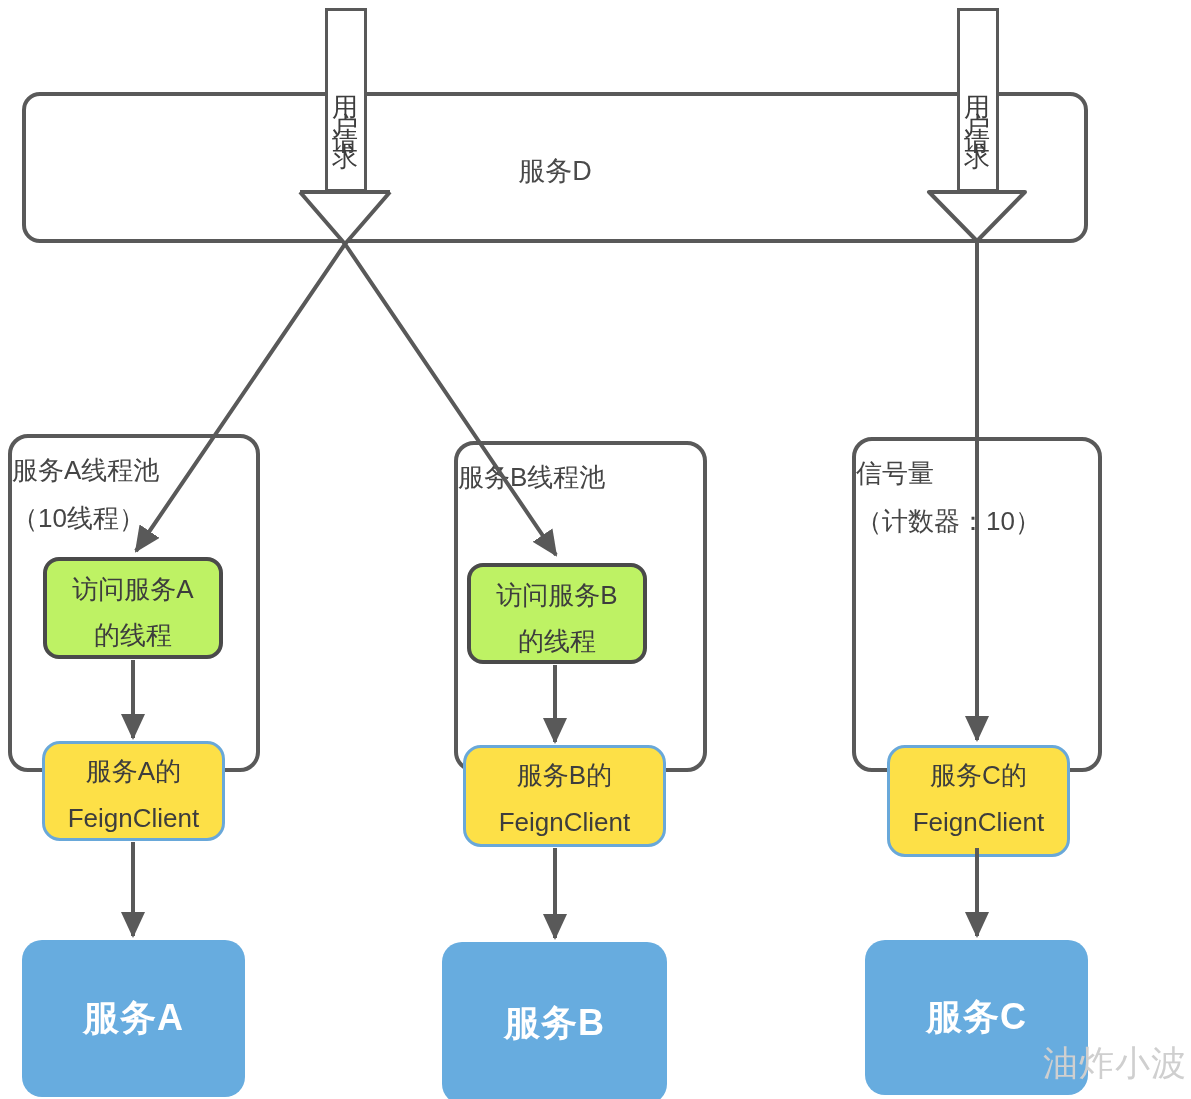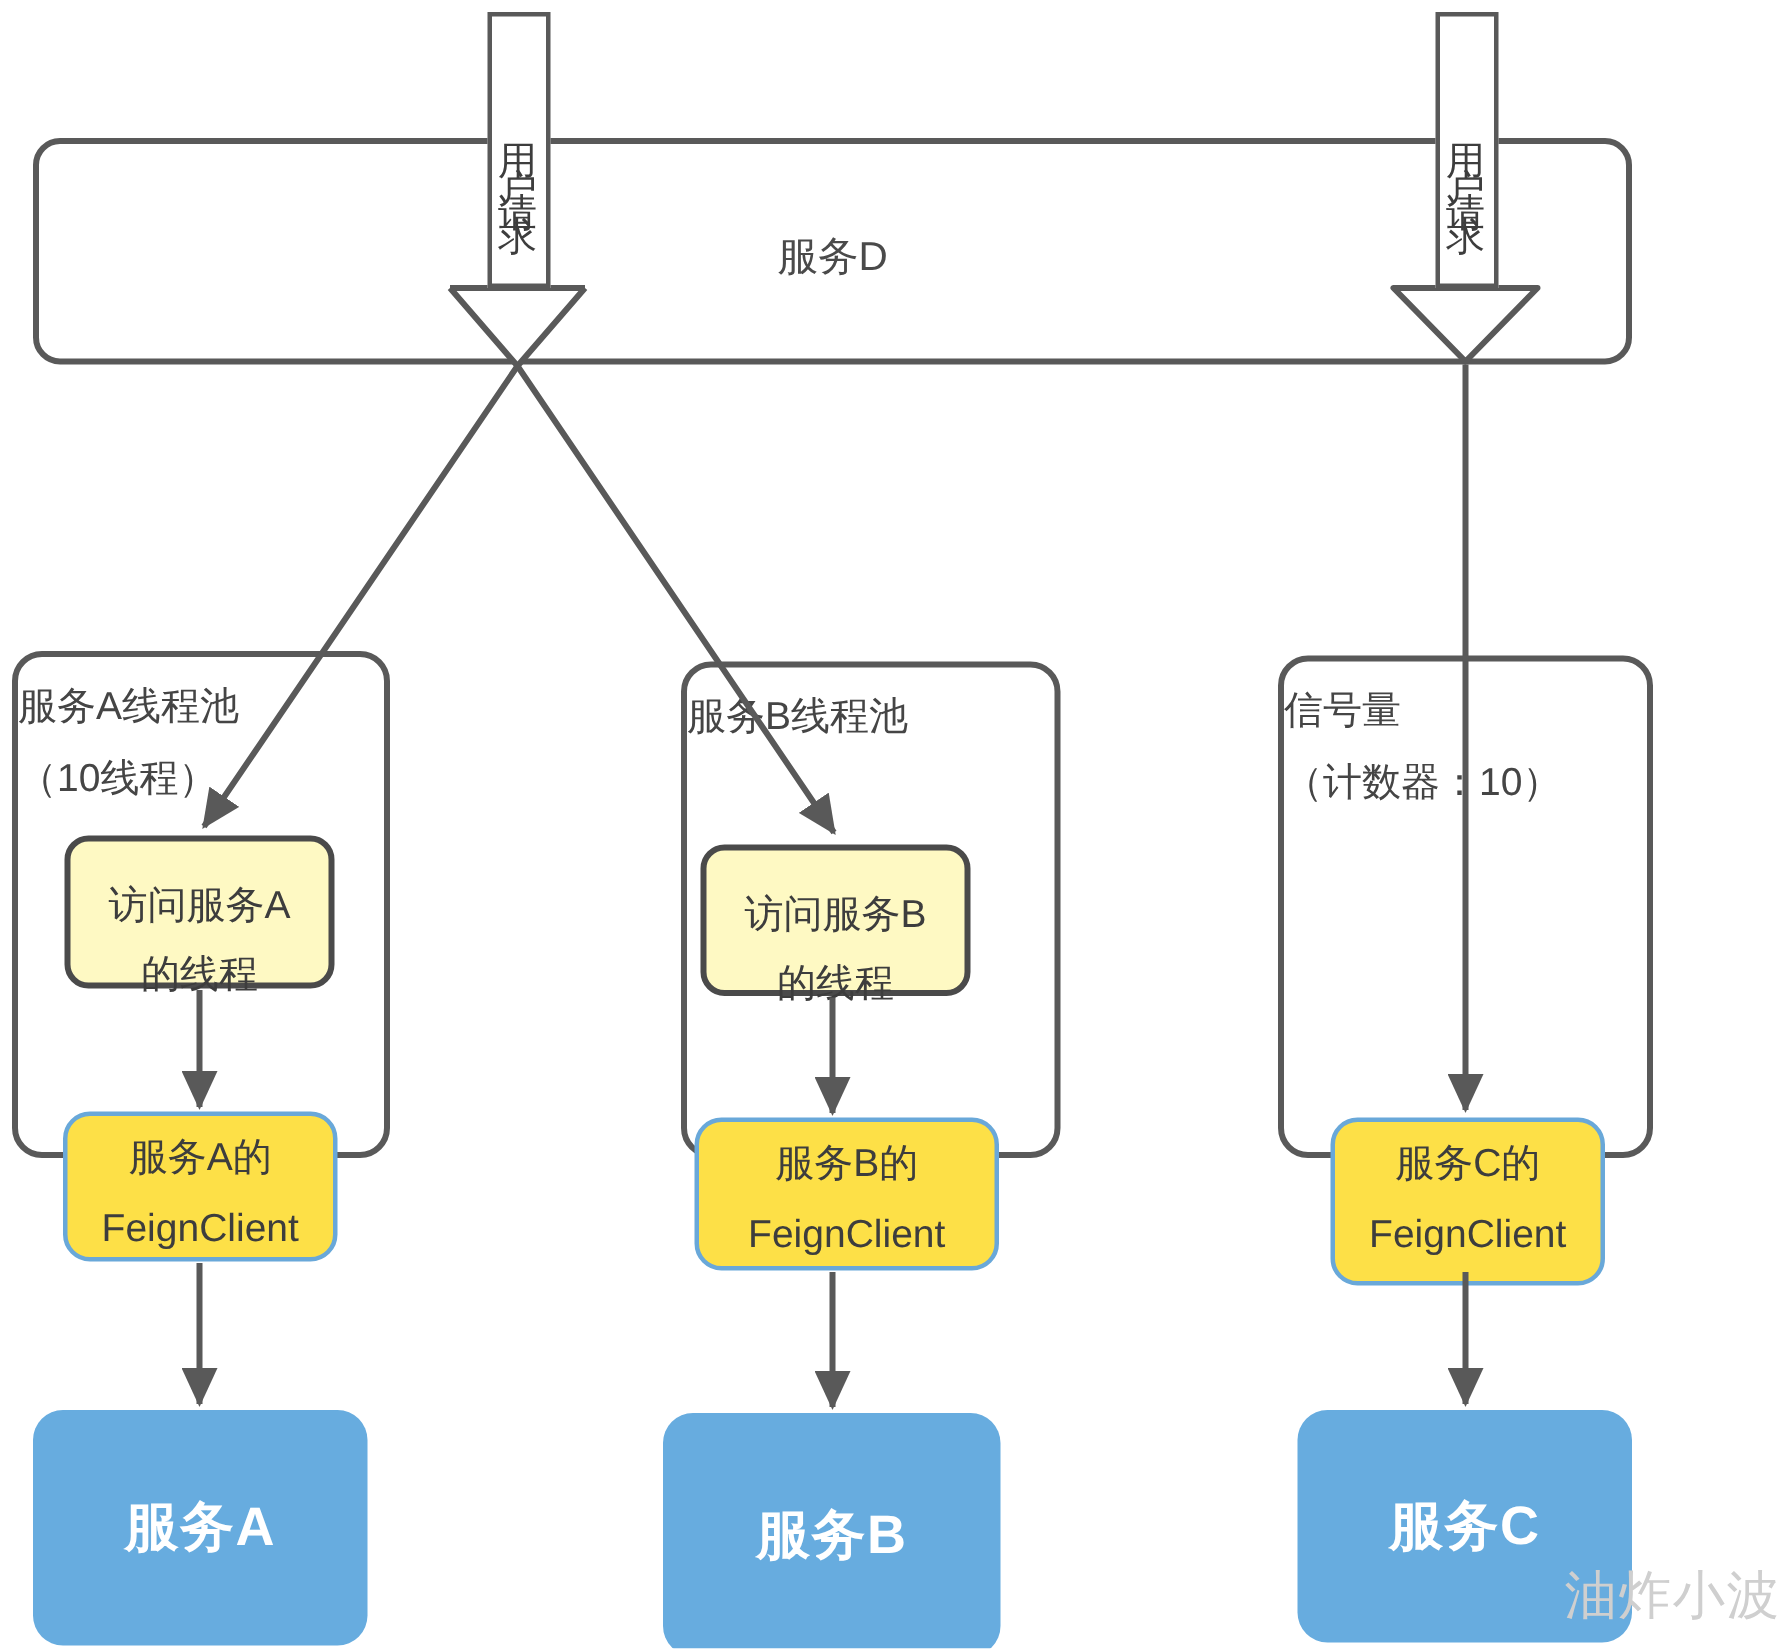--- a/index.html
+++ b/index.html
@@ -21,23 +21,23 @@
     box-sizing:border-box;z-index:10;
   }
   .pool-a{left:8px;top:434px;width:252px;height:338px;}
   .pool-b{left:430px;top:441px;width:253px;height:331px;margin-left:24px;}
   .pool-c{left:852px;top:437px;width:250px;height:335px;}
   .pool-title{
     position:absolute;left:0;right:0;top:8px;
     font-size:26px;line-height:48px;color:#454545;
   }
   .threadbox{
-    position:absolute;background:#fef9c3;border:4px solid #4a4a4a;border-radius:16px;
+    position:absolute;background:#bef264;border:4px solid #4a4a4a;border-radius:16px;
     box-sizing:border-box;z-index:20;text-align:center;font-size:26px;line-height:46px;color:#3d3d3d;
-    padding-top:19px;
+    padding-top:5px;
   }
   .threadbox-a{left:43px;top:557px;width:180px;height:102px;}
   .threadbox-b{left:467px;top:563px;width:180px;height:101px;}
   .feign{
     position:absolute;background:#fde047;border:3px solid #69a8d9;border-radius:18px;
     box-sizing:border-box;z-index:20;text-align:center;font-size:26px;line-height:47px;color:#3d3d3d;
     padding-top:4px;
   }
   .feign-a{left:42px;top:741px;width:183px;height:100px;}
   .feign-b{left:463px;top:745px;width:203px;height:102px;}

